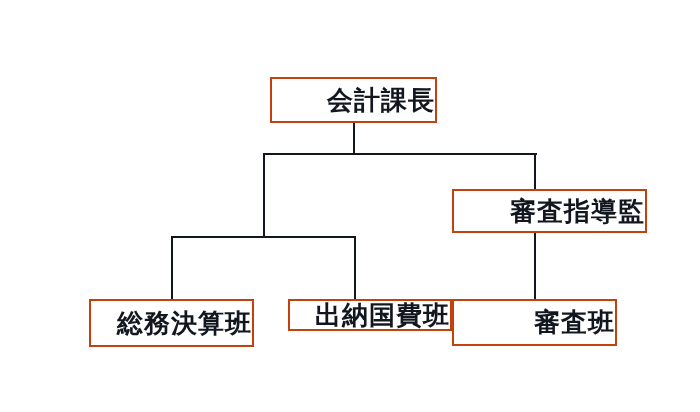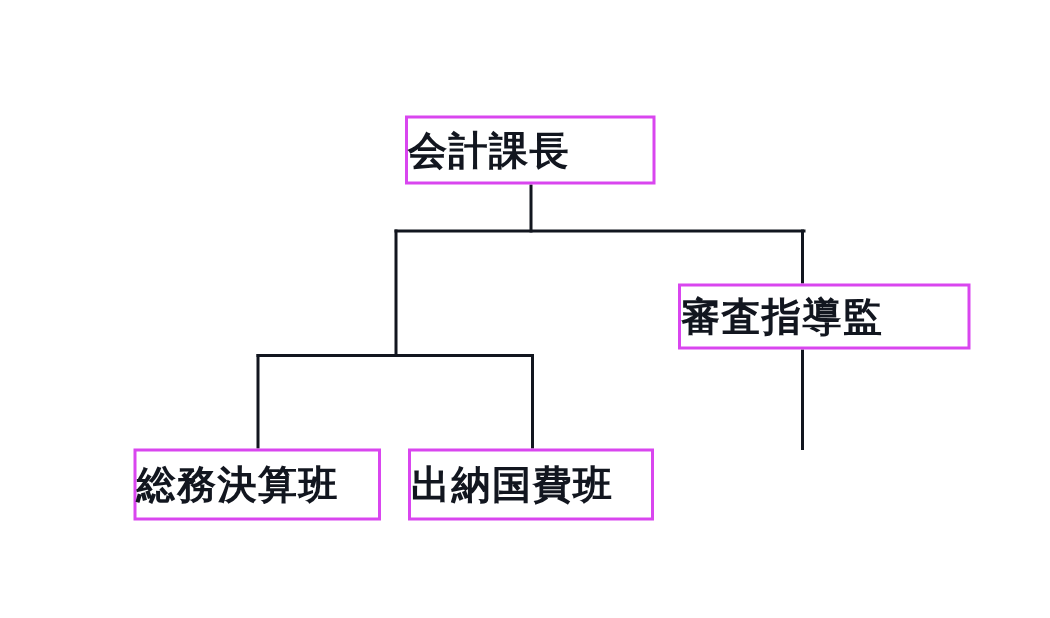--- a/index.html
+++ b/index.html
@@ -7,38 +7,38 @@
     position: relative;
     width: 700px;
     height: 412px;
     background: #ffffff;
     overflow: hidden;
     font-family: "DejaVu Sans", "Liberation Sans", sans-serif;
   }
   .node {
     position: absolute;
     box-sizing: border-box;
-    border: 2px solid #d946ef;
+    border: 2px solid #c2410c;
     background: #ffffff;
     display: flex;
     align-items: center;
-    justify-content: flex-start;
+    justify-content: flex-end;
     font-weight: bold;
     font-size: 26px;
     color: #12161f;
     letter-spacing: 1px;
     white-space: nowrap;
   }
   .line { position: absolute; background: #12161f; }
 
   
   .node-top      { left: 270px; top: 77px;  width: 167px; height: 46px; }
   .node-right    { left: 452px; top: 189px; width: 195px; height: 44px; }
   .node-b1       { left: 89px;  top: 299px; width: 165px; height: 48px; }
-  .node-b2       { left: 272px; top: 299px; width: 164px; height: 48px; }
+  .node-b2       { left: 288px; top: 299px; width: 164px; height: 32px; }
   .node-b3       { left: 452px; top: 299px; width: 165px; height: 47px; }
 
   
   .l-stem-top    { left: 353px; top: 122px; width: 2px;   height: 33px; }
   .l-h1          { left: 263px; top: 153px; width: 274px; height: 2px; }
   .l-v-left      { left: 263px; top: 153px; width: 2px;   height: 85px; }
   .l-v-right     { left: 534px; top: 153px; width: 2px;   height: 38px; }
   .l-h2          { left: 171px; top: 236px; width: 185px; height: 2px; }
   .l-v-b1        { left: 171px; top: 236px; width: 2px;   height: 64px; }
   .l-v-b2        { left: 354px; top: 236px; width: 2px;   height: 64px; }
@@ -67,14 +67,17 @@
   </div>
 
   <div class="node node-b1">
     <span>総務決算班</span>
   </div>
 
   <div class="node node-b2">
     <span>出納国費班</span>
   </div>
 
+  <div class="node node-b3">
+    <span>審査班</span>
+  </div>
 
 </div>
 
 </body></html>

